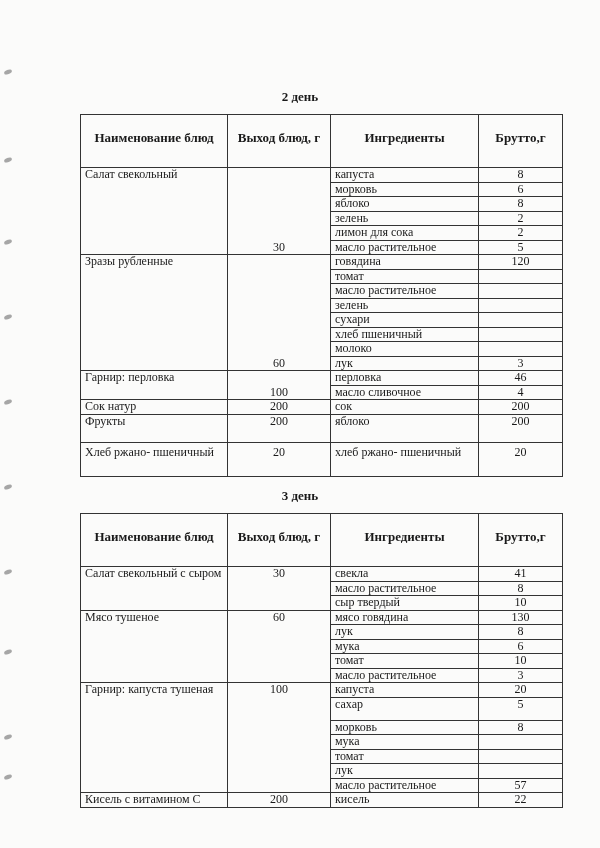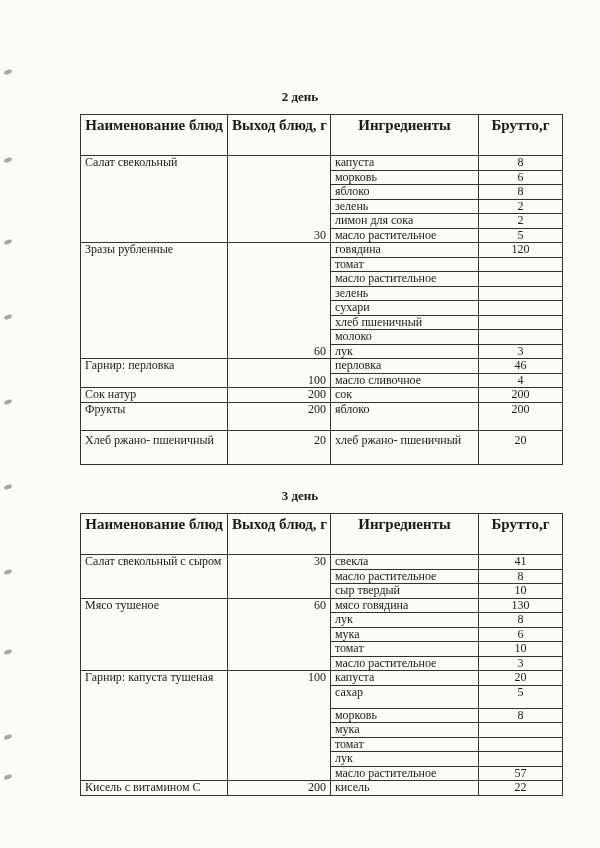--- a/index.html
+++ b/index.html
@@ -44,31 +44,31 @@
     }
     table.menu td, table.menu th {
       border: 1px solid #333;
       padding: 0 4px;
       vertical-align: top;
       overflow: hidden;
       white-space: nowrap;
     }
     table.menu th {
       font-weight: bold;
-      font-size: 15px;
+      font-size: 13px;
       text-align: center;
       height: 36px;
-      padding-top: 4px;
+      padding-top: 16px;
     }
     col.c1 { width: 147px; }
     col.c2 { width: 103px; }
     col.c3 { width: 148px; }
     col.c4 { width: 84px; }
     td.dish { text-align: left; white-space: normal; }
-    td.yield { text-align: right; }
+    td.yield { text-align: center; }
     td.yield.bottom { vertical-align: bottom; }
     td.ingr { text-align: left; margin-top: 8px; }
     td.gross { text-align: center; }
     tr.r td.ingr, tr.r td.gross { height: 13.5px; }
   </style>
 </head>
 <body>
 
 <div class="punch" style="top:70px"></div>
 <div class="punch" style="top:158px"></div>

